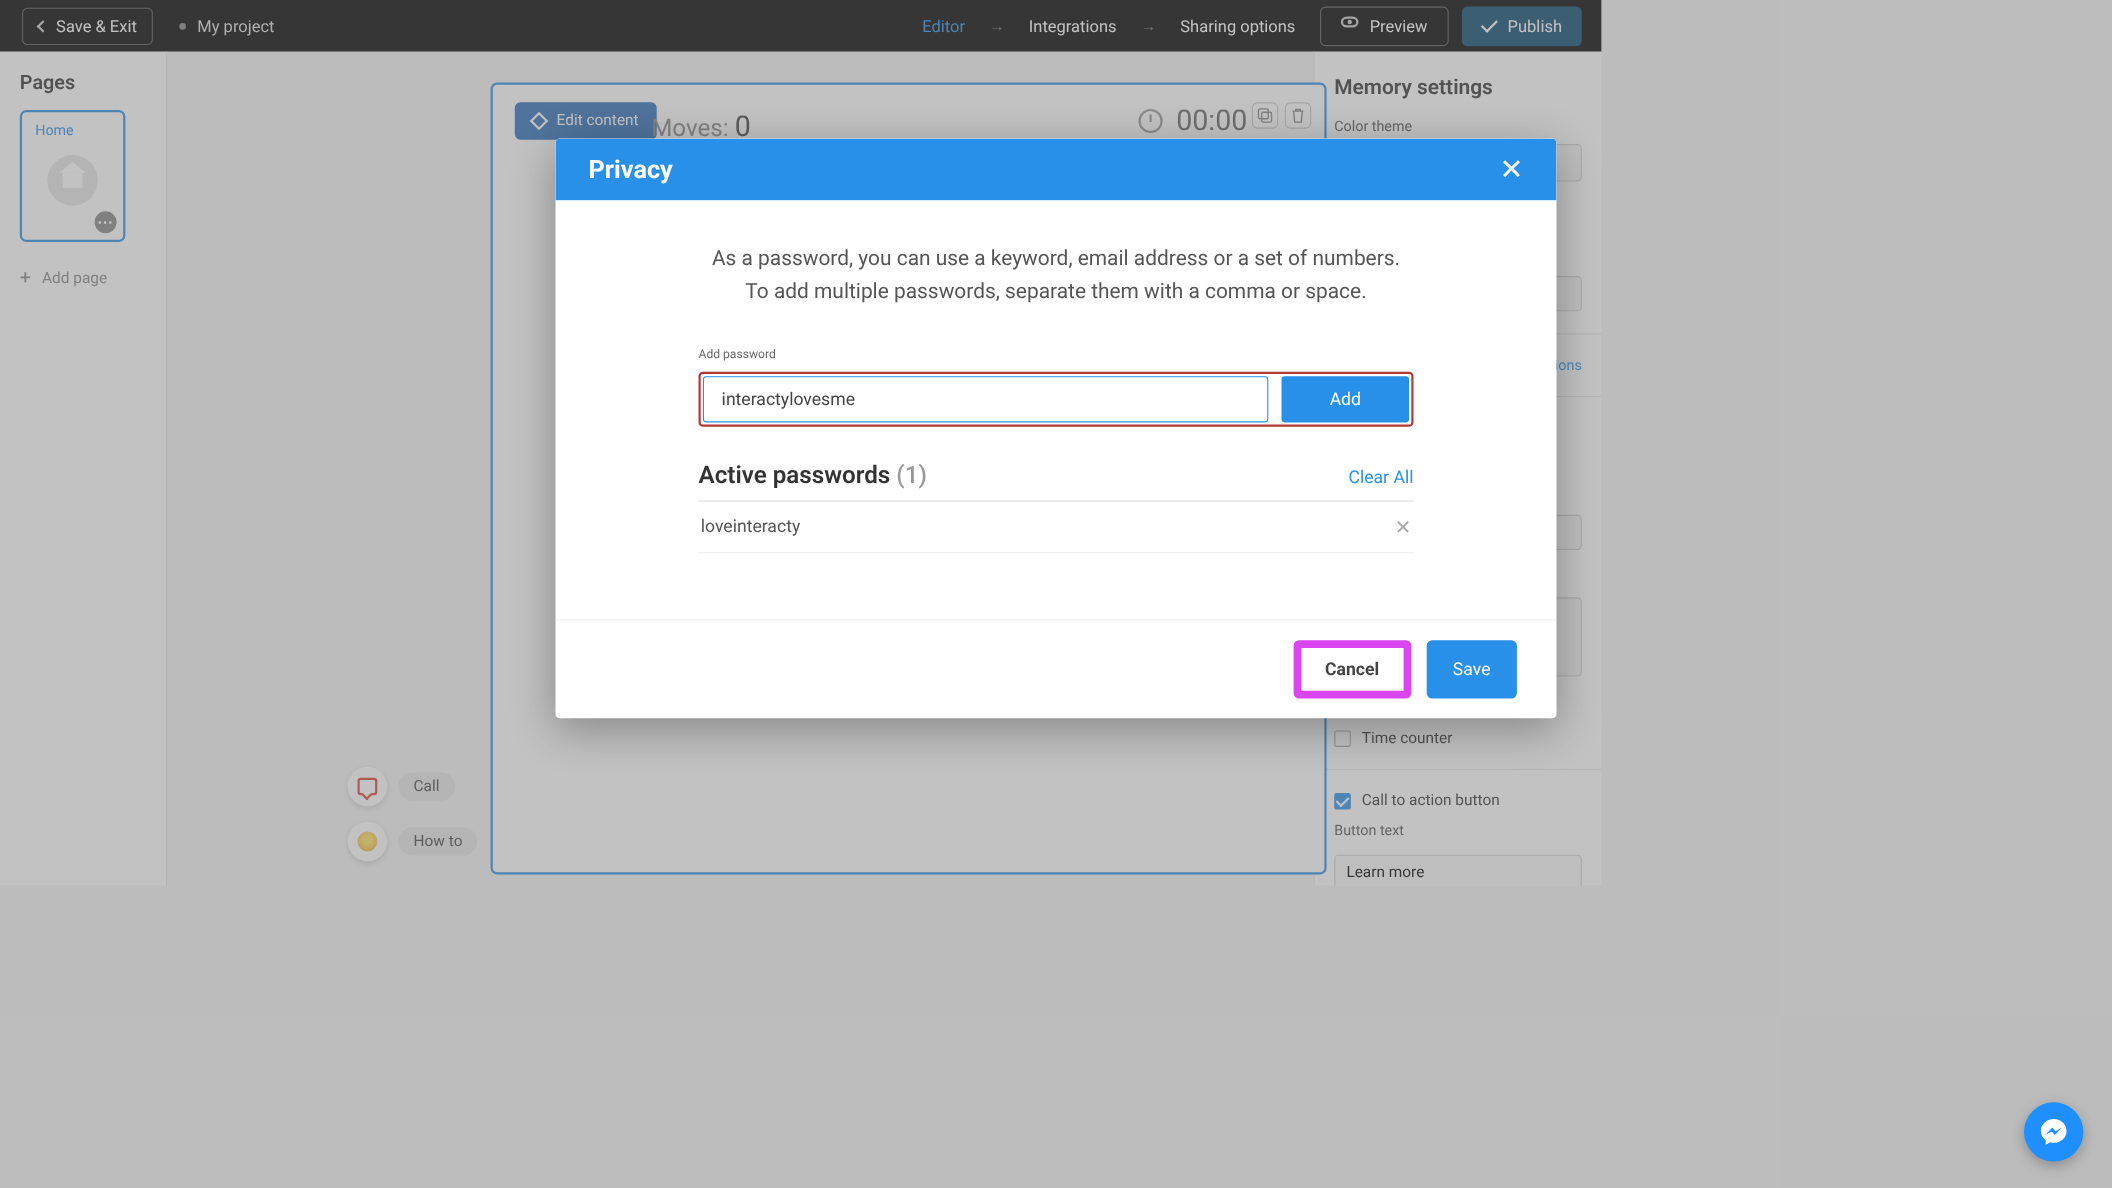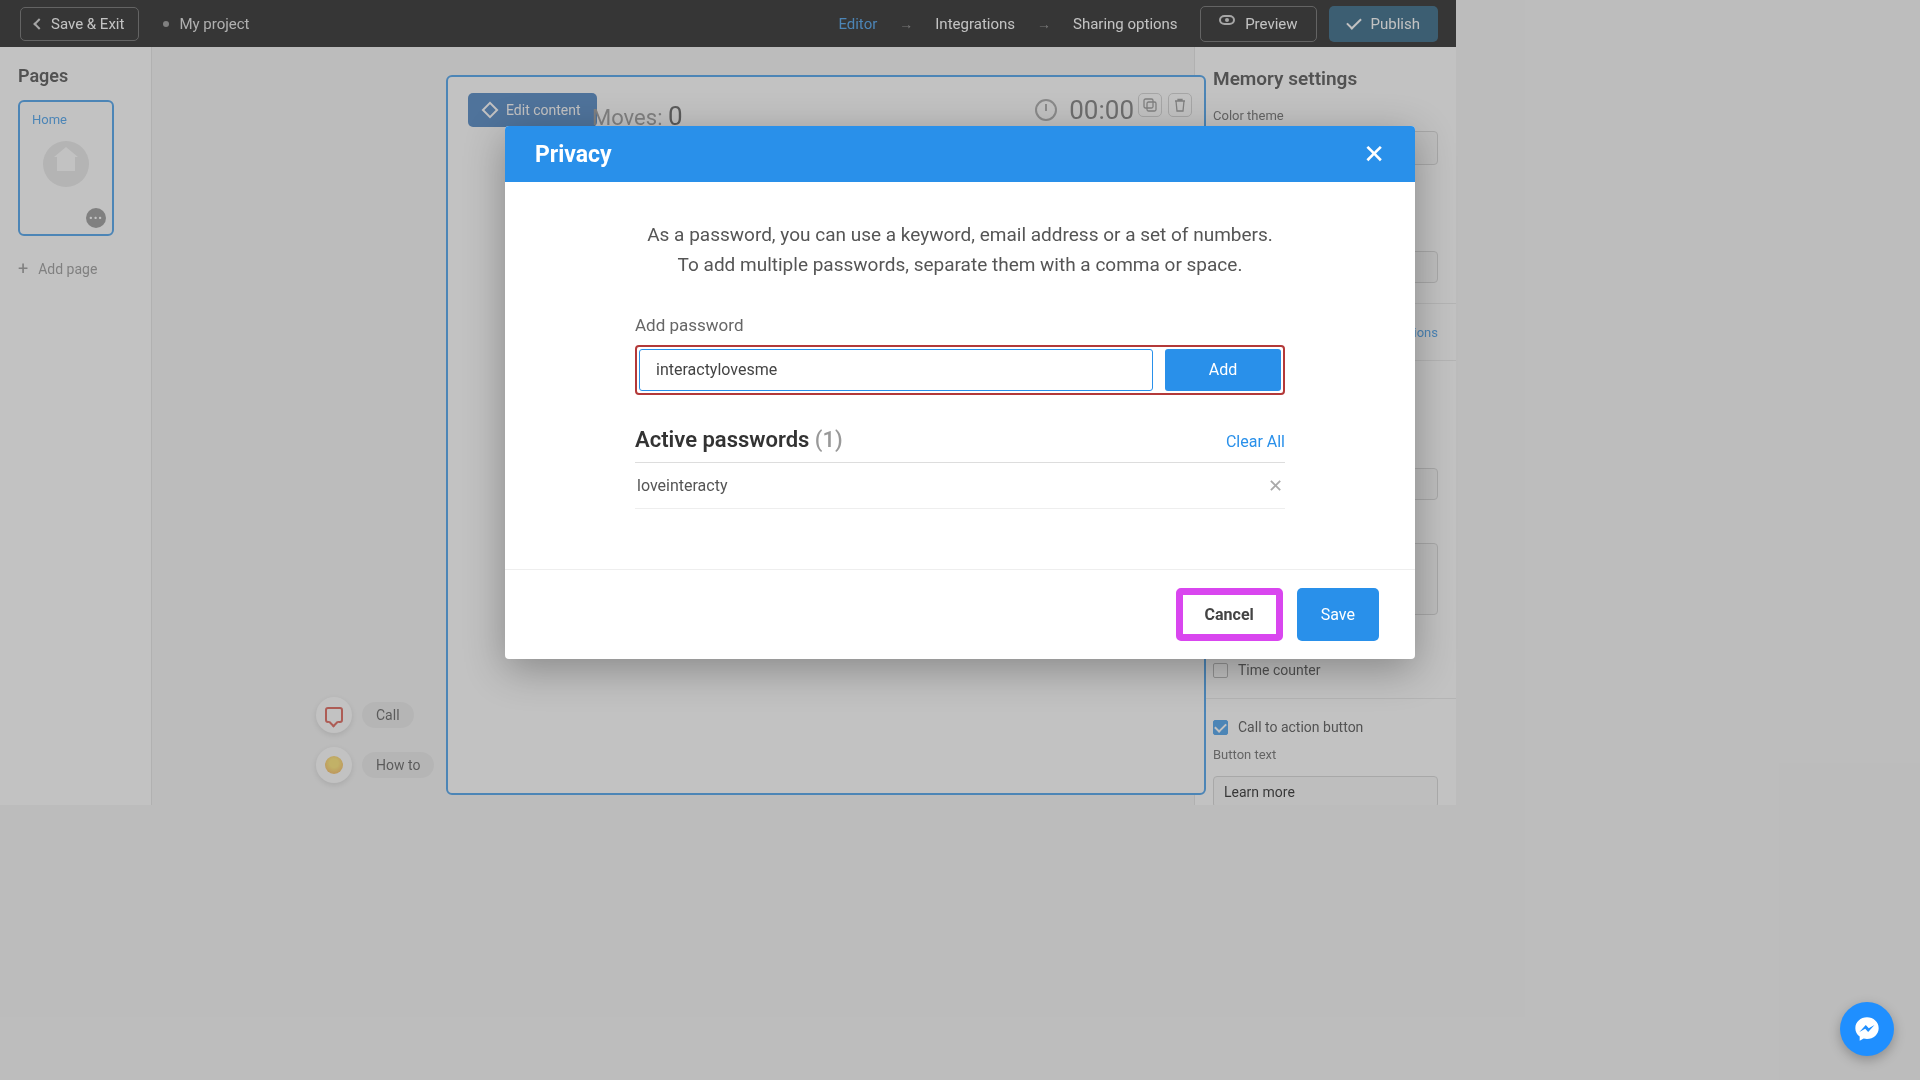--- a/index.html
+++ b/index.html
@@ -18,21 +18,21 @@
 .btn-outline { border: 1px solid #555; border-radius: 5px; padding: 8px 18px; display: flex; gap: 10px; cursor: pointer; }
 .btn-primary { background: #0c4a6e; border-radius: 5px; padding: 8px 18px; display: flex; align-items: center; gap: 10px; cursor: pointer; justify-content: space-between; }
 .eye { width: 16px; height: 10px; border: 2px solid #ccc; border-radius: 70% / 100%; position: relative; }
 .eye::after { content: ""; position: absolute; width: 4px; height: 4px; background: #ccc; border-radius: 50%; left: 4px; top: 1px; }
 .check { width: 14px; height: 8px; border-left: 2px solid #fff; border-bottom: 2px solid #fff; transform: rotate(-45deg); margin-top: -3px; }
 
 
 .body { display: flex; height: calc(100% - 58px); }
 .left-panel { width: 152px; background: #fff; border-right: 1px solid #e0e0e0; padding: 18px; }
 .pages-title { font-size: 18px; font-weight: 600; color: #333; margin-bottom: 14px; }
-.page-thumb { width: 96px; height: 136px; border: 2px solid #2990ea; border-radius: 6px; padding: 10px 12px; position: relative; font-size: 13px; color: #2990ea; }
+.page-thumb { width: 96px; height: 120px; border: 2px solid #2990ea; border-radius: 6px; padding: 10px 12px; position: relative; font-size: 13px; color: #2990ea; }
 .thumb-circle { width: 46px; height: 46px; background: #e5e5e5; border-radius: 50%; margin: 14px auto 0; display: flex; align-items: center; justify-content: center; }
 .home-ic { width: 18px; height: 14px; background: #fff; position: relative; }
 .home-ic::before { content: ""; position: absolute; left: -3px; top: -10px; border-left: 12px solid transparent; border-right: 12px solid transparent; border-bottom: 10px solid #fff; }
 .thumb-dots { position: absolute; right: 6px; bottom: 6px; width: 20px; height: 20px; background: #888; border-radius: 50%; color: #fff; font-size: 11px; display: flex; align-items: center; justify-content: center; letter-spacing: 1px; }
 .add-page { margin-top: 22px; display: flex; align-items: center; gap: 10px; color: #888; font-size: 14px; cursor: pointer; }
 .plus { font-size: 18px; color: #888; }
 
 .canvas { flex: 1; position: relative; background: #f5f5f5; }
 .game-box { position: absolute; left: 294px; top: 28px; width: 760px; height: 720px; border: 2px solid #2990ea; border-radius: 6px; background: #fff; }
 .edit-chip { position: absolute; left: 20px; top: 16px; background: #2f6fb8; color: #fff; border-radius: 5px; padding: 9px 16px; display: flex; align-items: center; gap: 10px; font-size: 14px; }
@@ -75,21 +75,21 @@
 .qmark { display: inline-block; width: 14px; height: 14px; border: 1px solid #aaa; border-radius: 50%; font-size: 10px; text-align: center; line-height: 13px; color: #888; margin-left: 4px; }
 
 
 .overlay { position: absolute; inset: 0; background: rgba(120,120,120,0.45); display: flex; align-items: flex-start; justify-content: center; padding-top: 126px; }
 .modal { width: 910px; background: #fff; border-radius: 4px; overflow: hidden; box-shadow: 0 10px 40px rgba(0,0,0,0.3); }
 .modal-header { background: #2990ea; height: 56px; display: flex; align-items: center; padding: 0 30px; }
 .modal-title { color: #fff; font-size: 23px; font-weight: 700; }
 .close-x { margin-left: auto; color: #fff; font-size: 26px; cursor: pointer; font-weight: 300; }
 .modal-body { padding: 38px 130px 60px; }
 .desc { text-align: center; font-size: 19px; color: #555; line-height: 1.6; margin-bottom: 34px; }
-.field-label { font-size: 17px; color: #666; margin-bottom: 10px; }
+.field-label { font-size: 11px; color: #666; margin-bottom: 10px; }
 .input-row { display: flex; gap: 12px; border: 2px solid #b33939; border-radius: 4px; padding: 2px; }
 .pw-input { flex: 1; height: 42px; border: 1px solid #2990ea; border-radius: 3px; padding: 0 16px; font-size: 16px; color: #444; outline: none; }
 .add-btn { width: 116px; background: #2990ea; color: #fff; border: none; border-radius: 3px; font-size: 16px; cursor: pointer; }
 .active-row { display: flex; justify-content: space-between; align-items: baseline; margin-top: 32px; padding-bottom: 10px; border-bottom: 1px solid #ddd; }
 .active-title { font-size: 22px; font-weight: 600; color: #333; }
 .active-count { color: #999; font-weight: 500; }
 .clear-all { color: #2990ea; font-size: 16px; cursor: pointer; }
 .pw-item { display: flex; justify-content: space-between; align-items: center; padding: 12px 2px; border-bottom: 1px solid #eee; font-size: 16px; color: #555; }
 .pw-remove { color: #aaa; font-size: 18px; cursor: pointer; }
 .modal-footer { border-top: 1px solid #eee; padding: 18px 36px; display: flex; justify-content: flex-end; gap: 14px; }

